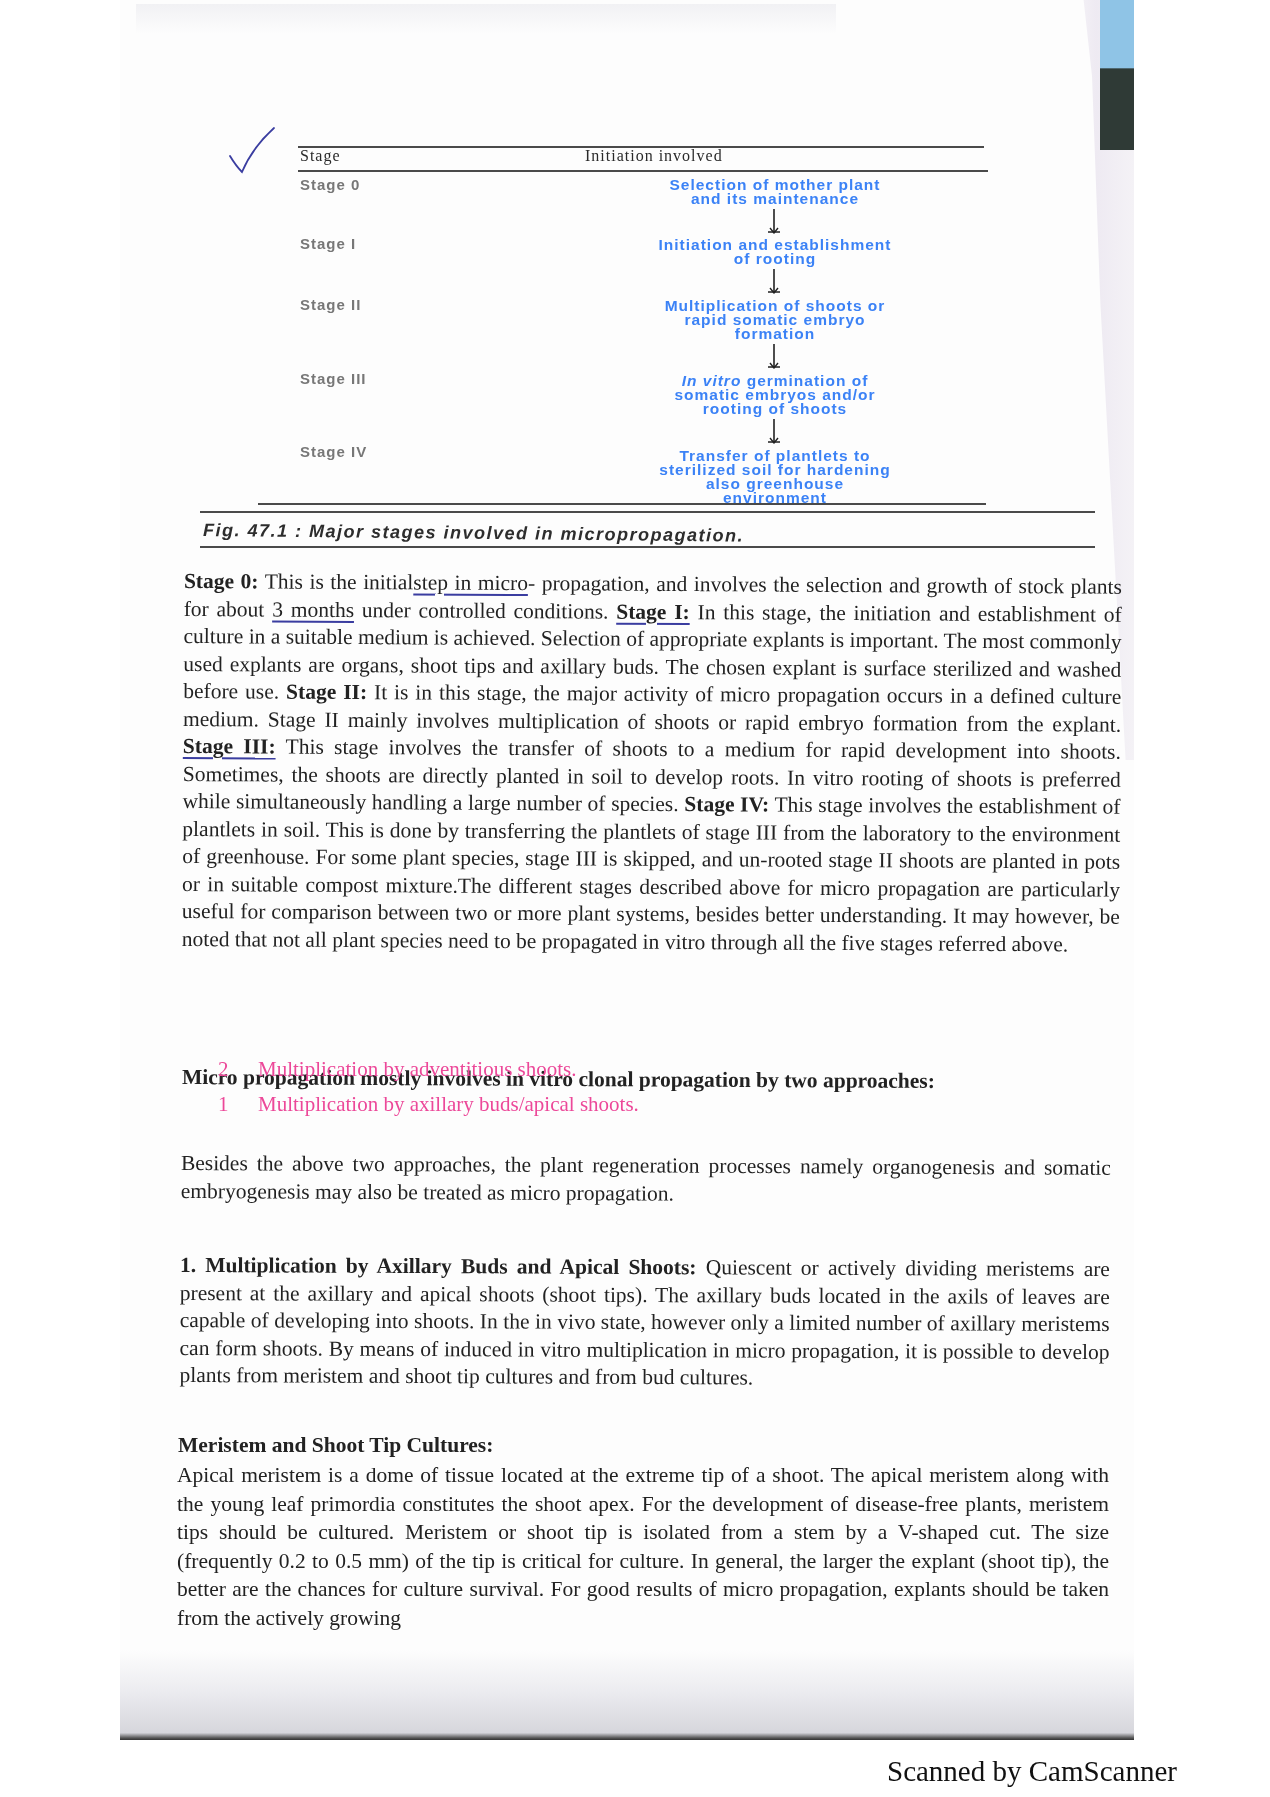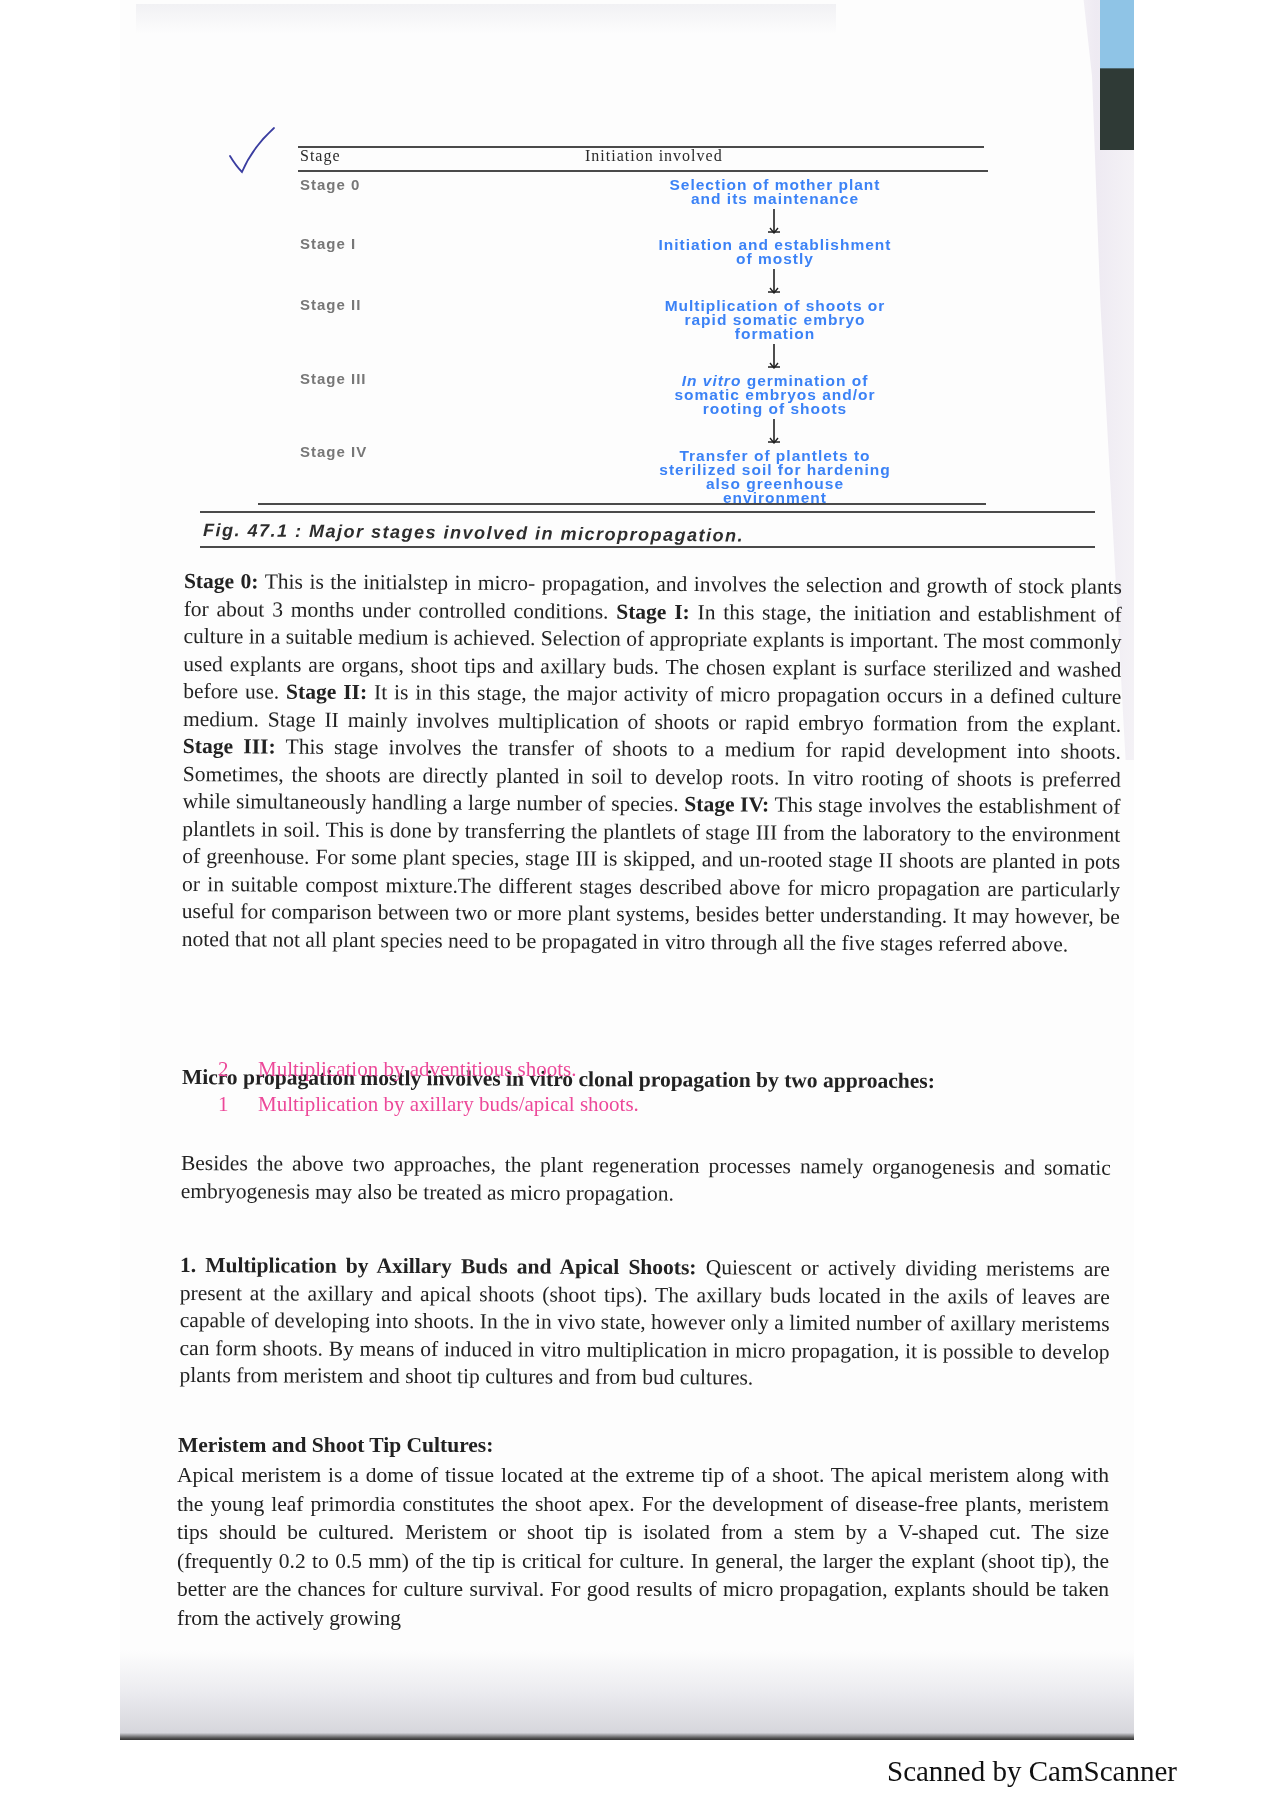--- a/index.html
+++ b/index.html
@@ -48,21 +48,21 @@
     transform: rotate(0.6deg); transform-origin: left center;
   }
 
   
   .text {
     position: absolute; left: 182px; width: 938px;
     font-size: 21.5px; line-height: 27.5px; text-align: justify; color: #222;
     transform-origin: left top;
   }
   .text b { font-weight: bold; }
-  .ul { text-decoration-color: #3a3da0; text-decoration-thickness: 2px; text-underline-offset: 4px; }
+  .ul { text-decoration: underline; text-decoration-color: #3a3da0; text-decoration-thickness: 2px; text-underline-offset: 4px; }
   .list-item { position: absolute; left: 218px; font-size: 21px; color: #ec4899; }
   .list-item .num { display: inline-block; width: 40px; }
   .heading-bold { font-weight: bold; }
   .footer {
     position: absolute; left: 887px; top: 1755px; font-family: "Liberation Serif", serif;
     font-size: 29px; color: #111;
   }
 </style>
 </head>
 <body>
@@ -89,21 +89,21 @@
     <div>and its maintenance</div>
   </div>
   <svg class="arrow" style="top:208px" viewBox="0 0 14 26">
       <path d="M7 1 V24 M1 24 H13" stroke="#222" stroke-width="1.6" fill="none"></path>
       <path d="M3 20 L7 25 L11 20" stroke="#222" stroke-width="1.4" fill="none"></path>
     </svg>
 
   <div class="stage-label" style="top:235px">Stage I</div>
   <div class="method" style="top:238px">
     <div>Initiation and establishment</div>
-    <div>of mostly</div>
+    <div>of rooting</div>
   </div>
   <svg class="arrow" style="top:268px" viewBox="0 0 14 26">
       <path d="M7 1 V24 M1 24 H13" stroke="#222" stroke-width="1.6" fill="none"></path>
       <path d="M3 20 L7 25 L11 20" stroke="#222" stroke-width="1.4" fill="none"></path>
     </svg>
 
   <div class="stage-label" style="top:296px">Stage II</div>
   <div class="method" style="top:299px">
     <div>Multiplication of shoots or</div>
     <div>rapid somatic embryo</div>

